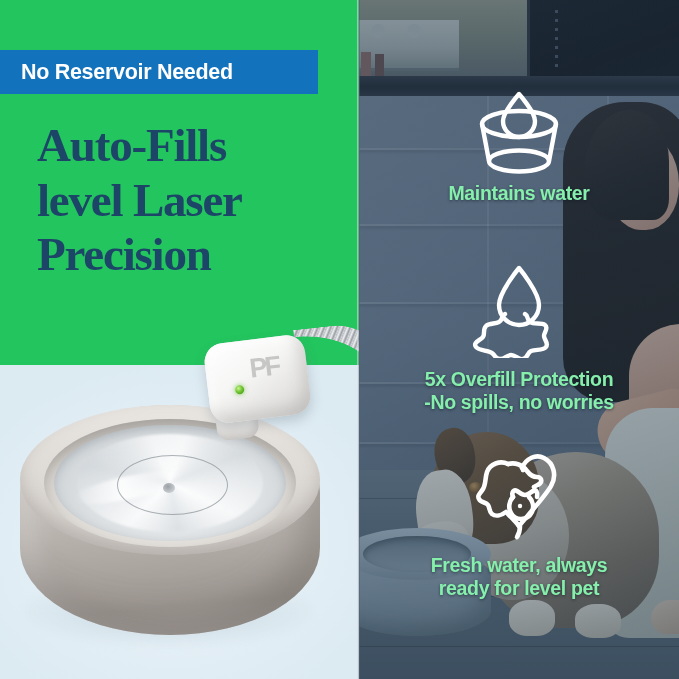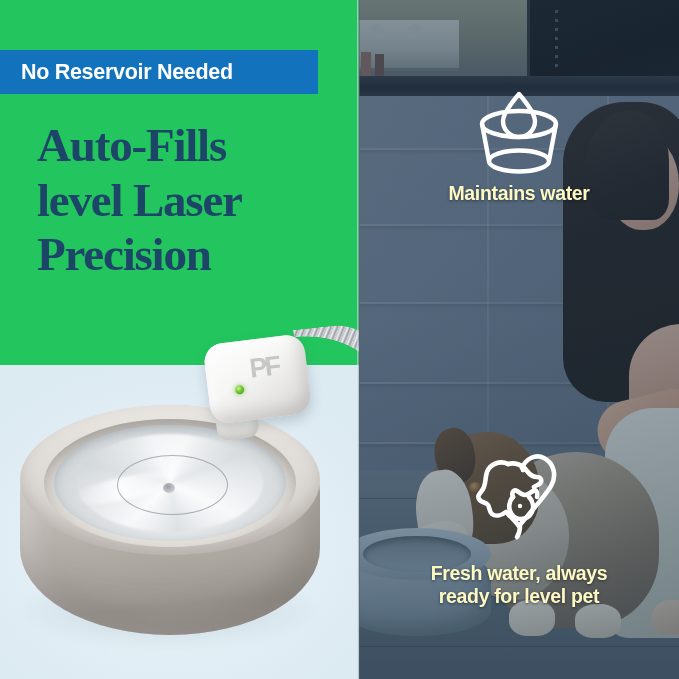--- a/index.html
+++ b/index.html
@@ -508,42 +508,42 @@
     inset: 0;
     background: linear-gradient(180deg, rgba(40,62,86,.46) 0%, rgba(46,70,94,.40) 48%, rgba(40,64,88,.44) 100%);
   }
 
   
   .feature {
     position: absolute;
     left: 0;
     width: 320px;
     text-align: center;
-    color: #fef9c3;
+    color: #86efac;
   }
   .feature-icon {
     display: block;
     margin: 0 auto;
   }
   .feature-text {
     display: block;
     font-size: 19.5px;
     font-weight: bold;
     line-height: 1.2;
     letter-spacing: -0.35px;
     text-shadow: 0 1px 3px rgba(10,20,30,.55);
     white-space: nowrap;
   }
 
   #feature-1 { top: 88px; }
   #feature-1 .feature-text-wrap { margin-top: 8px; }
   #feature-2 { top: 262px; }
   #feature-2 .feature-text-wrap { margin-top: 10px; }
   #feature-3 { top: 450px; }
-  #feature-3 .feature-text-wrap { margin-top: 18px; }
+  #feature-3 .feature-text-wrap { margin-top: 10px; }
 
   .panel-divider {
     position: absolute;
     left: 357px; top: 0; width: 3px; height: 679px;
     background: linear-gradient(90deg, rgba(255,255,255,.55), rgba(40,60,80,.5));
   }
 </style>
 </head>
 <body>
 
@@ -660,20 +660,44 @@
         <path d="M52 6
                  C52 6 36 24 36 33
                  a16 16 0 0 0 32 0
                  C68 24 52 6 52 6 Z" fill="none"></path>
       </svg>
       <span class="feature-text-wrap" style="display:block">
         <span class="feature-text">Maintains water</span>
       </span>
     </div>
 
+    <div class="feature" id="feature-2">
+      <svg class="feature-icon" width="108" height="96" viewBox="0 0 108 96" fill="none" stroke="#ffffff" stroke-width="4.4" stroke-linecap="round" stroke-linejoin="round">
+        <path d="M54 6 C54 6 34 30 34 43 a20 20 0 0 0 40 0 C74 30 54 6 54 6 Z"></path>
+        <path d="M40 52
+                 c-4 2 -2 6 -6 8
+                 c-4 2 -10 1 -13 4
+                 c-4 4 0 9 -4 12
+                 c-4 3 -9 5 -6 9
+                 c3 4 12 3 16 6
+                 c4 3 3 6 8 6
+                 c5 0 7 -4 11 -4
+                 c5 0 7 5 12 4
+                 c5 -1 4 -6 8 -8
+                 c5 -2 12 0 15 -4
+                 c3 -4 -2 -7 -2 -11
+                 c0 -4 5 -8 1 -11
+                 c-4 -3 -11 0 -15 -3
+                 c-4 -3 -1 -6 -5 -8"></path>
+      </svg>
+      <span class="feature-text-wrap" style="display:block">
+        <span class="feature-text">5x Overfill Protection</span>
+        <span class="feature-text">-No spills, no worries</span>
+      </span>
+    </div>
 
     <div class="feature" id="feature-3">
       <svg class="feature-icon" width="102" height="94" viewBox="0 0 102 94" fill="none" stroke="#ffffff" stroke-width="4.6" stroke-linecap="round" stroke-linejoin="round">
 
         <path d="M54 18
                  c4 -10 14 -14 22 -10
                  c10 5 13 18 7 28
                  c-5 9 -22 28 -32 40"></path>
         <path d="M51 76 c-3 -4 -7 -8 -11 -12"></path>
 

